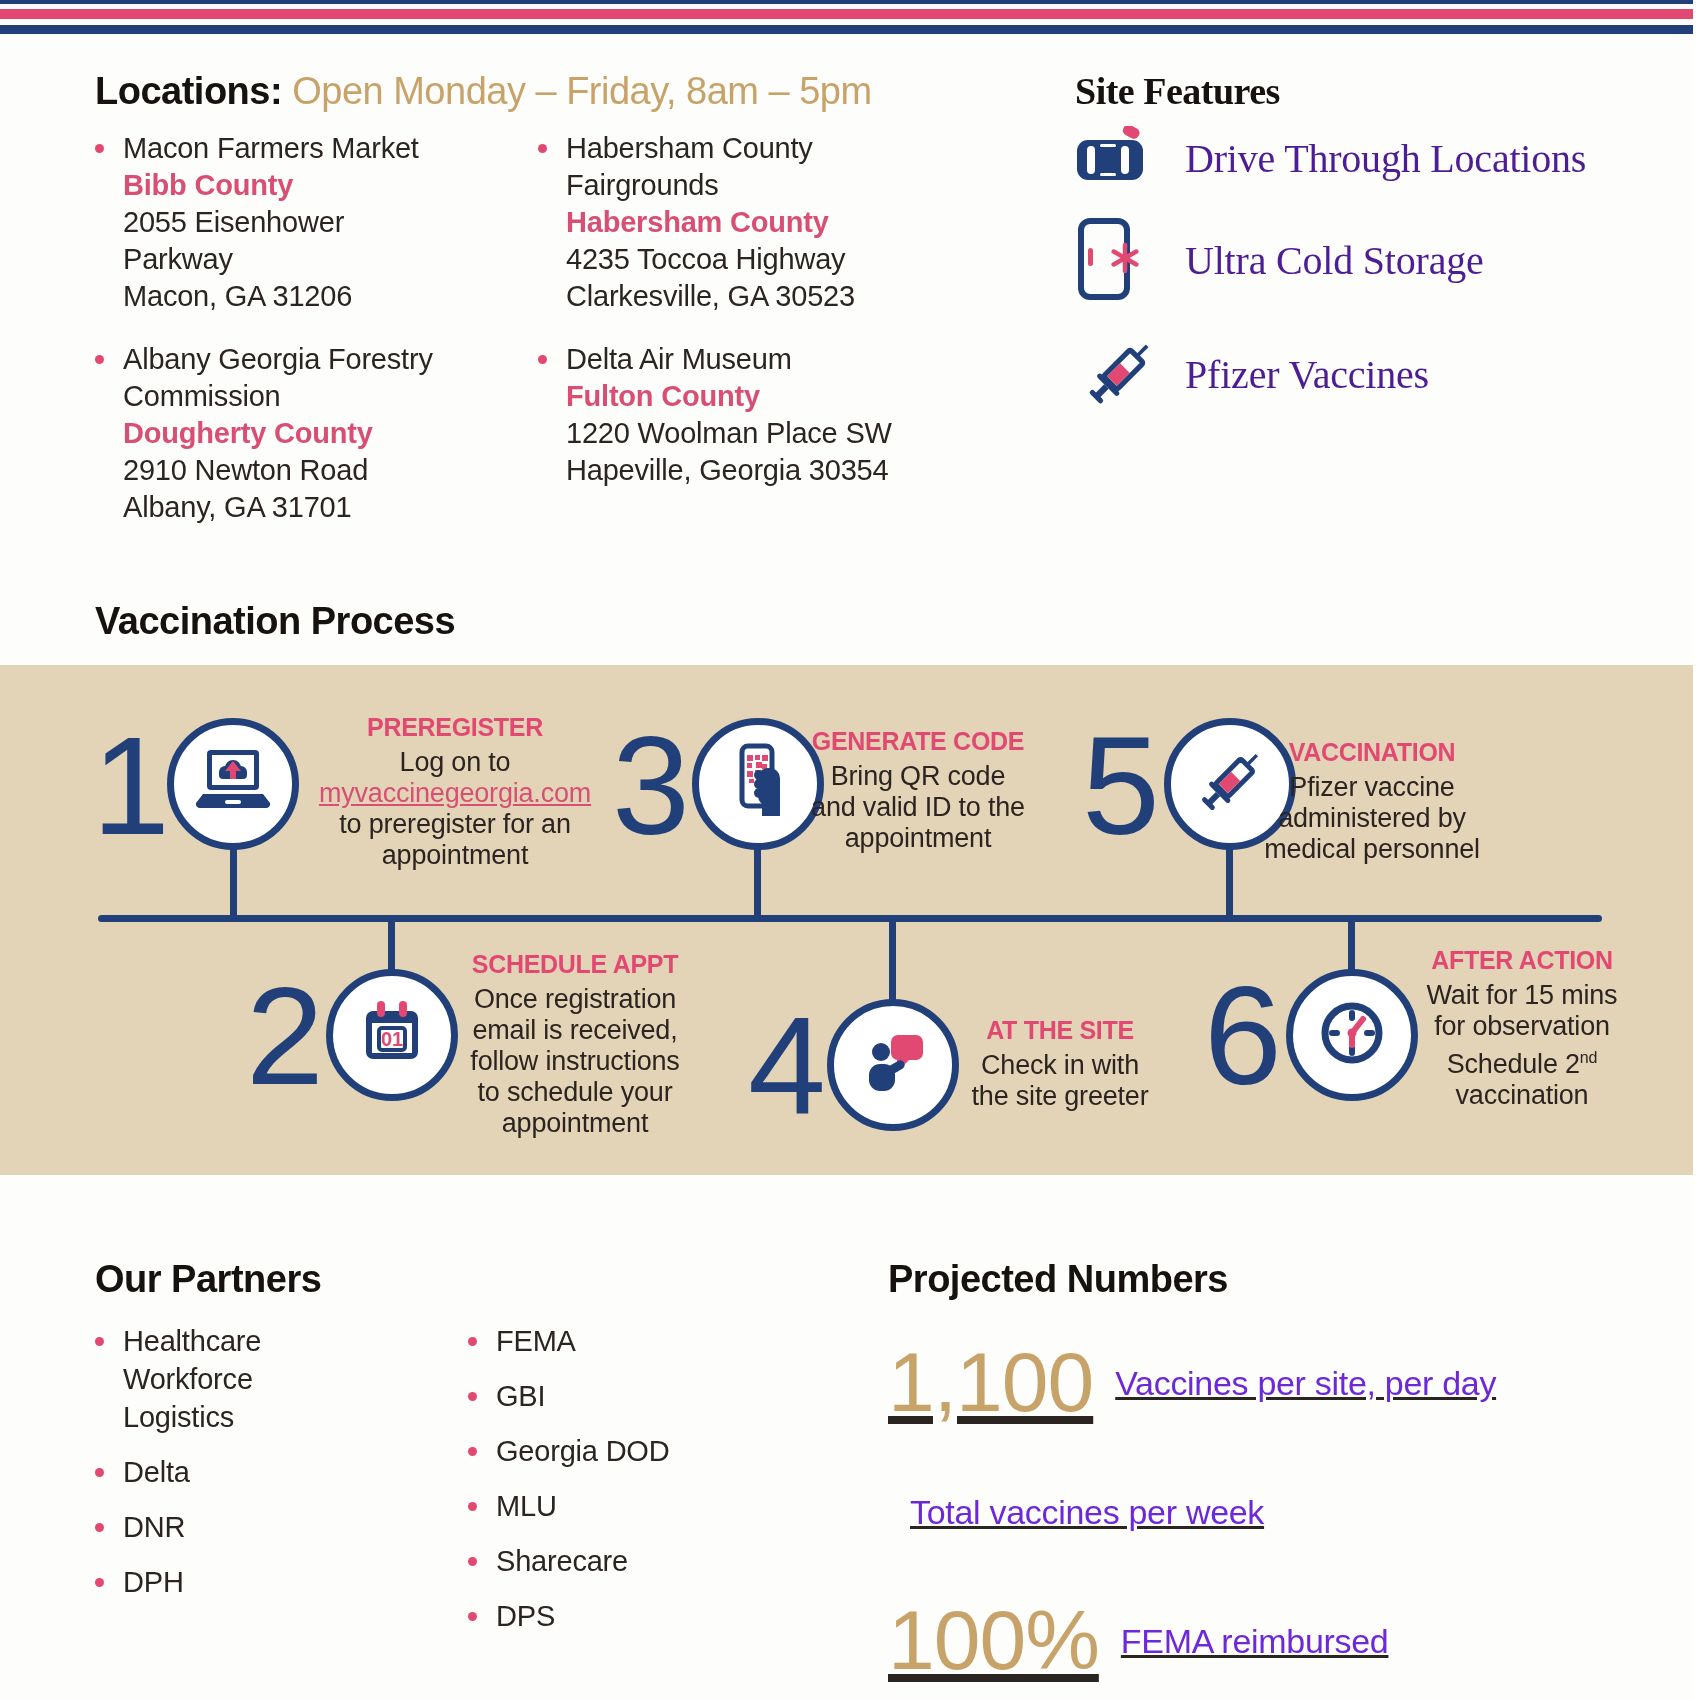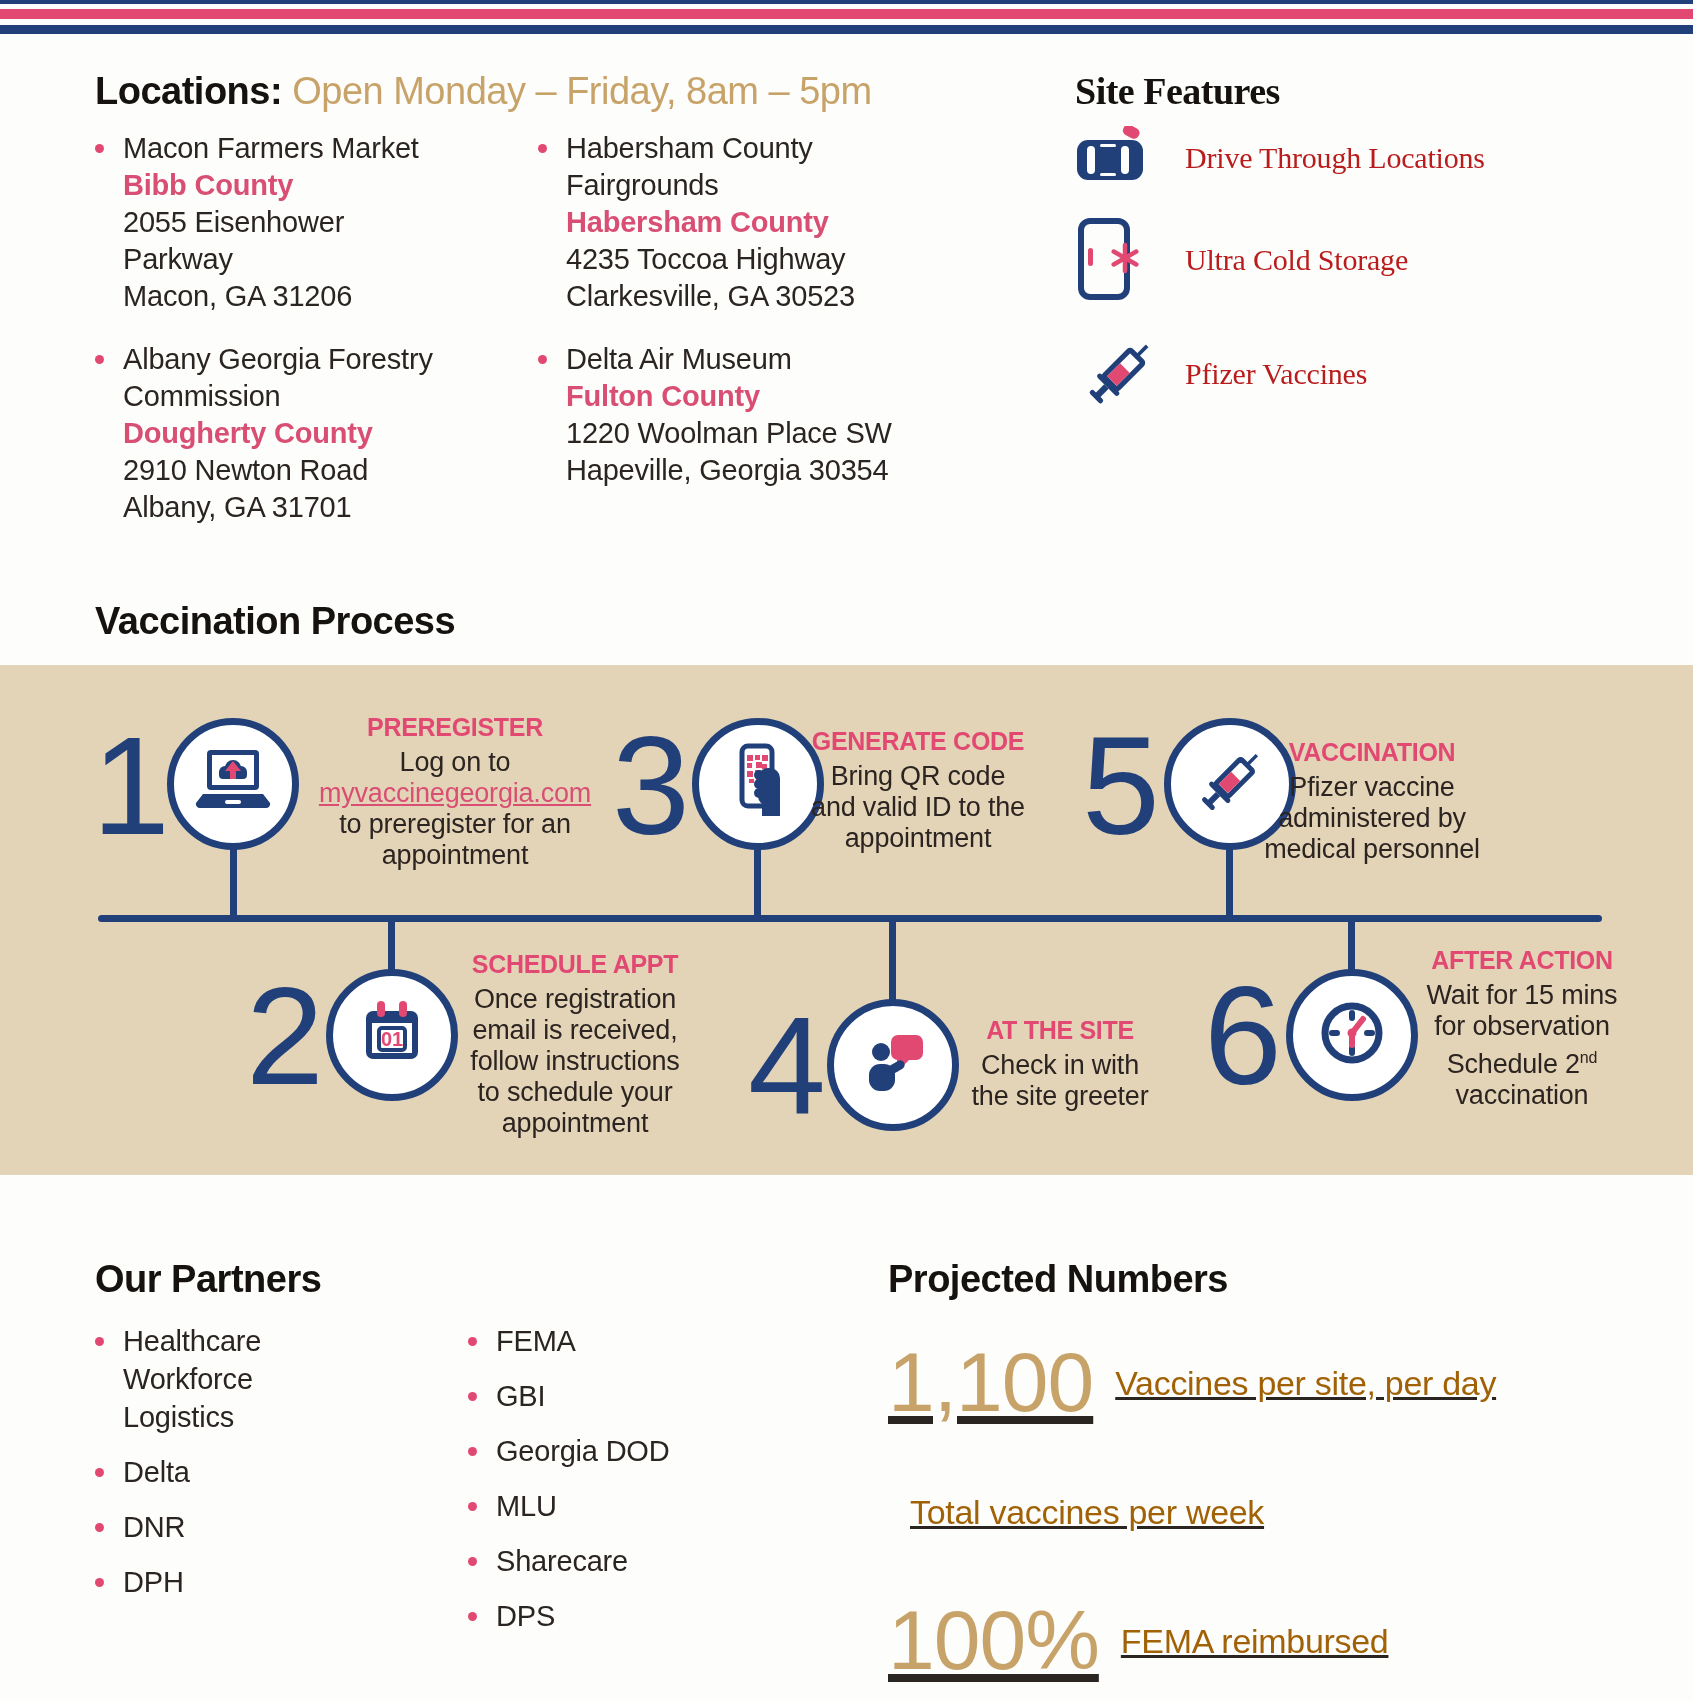--- a/index.html
+++ b/index.html
@@ -32,21 +32,21 @@
   .loc-col.second{margin-left:83px;}
   .loc-item{display:flex;margin-bottom:26px;}
   .bullet{flex:0 0 9px;width:9px;height:9px;border-radius:50%;background:var(--pink);margin-top:14px;margin-right:19px;}
   .loc-text{font-size:29px;line-height:37px;letter-spacing:-0.2px;width:330px;}
   .loc-county{color:var(--pink-text);font-weight:700;}
 
   
   .features{position:absolute;left:1075px;top:70px;width:560px;font-family:Liberation Serif, serif;}
   .feature{display:flex;align-items:center;margin-bottom:26px;}
   .feature .ficon{flex:0 0 110px;display:flex;align-items:center;}
-  .feature .flabel{font-size:30px;color:#b91c1c;letter-spacing:-0.2px;}
+  .feature .flabel{font-size:40px;color:#4c1d95;letter-spacing:-0.2px;}
   .feature.f1{margin-top:14px;}
 
   
   .process-title{position:absolute;left:95px;top:600px;}
   .band{position:absolute;left:0;top:665px;width:1700px;height:510px;background:var(--tan);}
   .tl-line{position:absolute;left:98px;top:915px;width:1504px;height:7px;background:var(--navy);border-radius:4px;}
   .conn{position:absolute;width:7px;background:var(--navy);}
   .step-num{position:absolute;font-size:140px;line-height:1;color:var(--navy);letter-spacing:-4px;}
   .circle{position:absolute;width:132px;height:132px;border-radius:50%;background:#fff;border:7px solid var(--navy);display:flex;align-items:center;justify-content:center;}
   .stext{position:absolute;width:300px;text-align:center;}
@@ -61,21 +61,21 @@
   .pcol{width:367px;}
   .pitem{display:flex;margin-bottom:17px;}
   .pitem .bullet{margin-top:15px;}
   .ptext{font-size:29px;line-height:38px;letter-spacing:-0.2px;max-width:200px;}
   .pcol.second .ptext{max-width:260px;}
 
   
   .projected{position:absolute;left:888px;top:1258px;width:740px;}
   .stat{display:flex;align-items:center;margin-top:34px;height:95px;text-decoration:underline;}
   .stat .num{font-size:84px;color:var(--gold);letter-spacing:-1px;line-height:1;}
-  .stat .slabel{font-size:34px;color:#a16207;letter-spacing:-0.3px;margin-left:22px;margin-top:4px;}
+  .stat .slabel{font-size:34px;color:#6d28d9;letter-spacing:-0.3px;margin-left:22px;margin-top:4px;}
 </style>
 </head>
 <body>
 
 <div class="page">
 
   <div class="stripe n1"></div>
   <div class="stripe p1"></div>
   <div class="stripe n2"></div>
 

